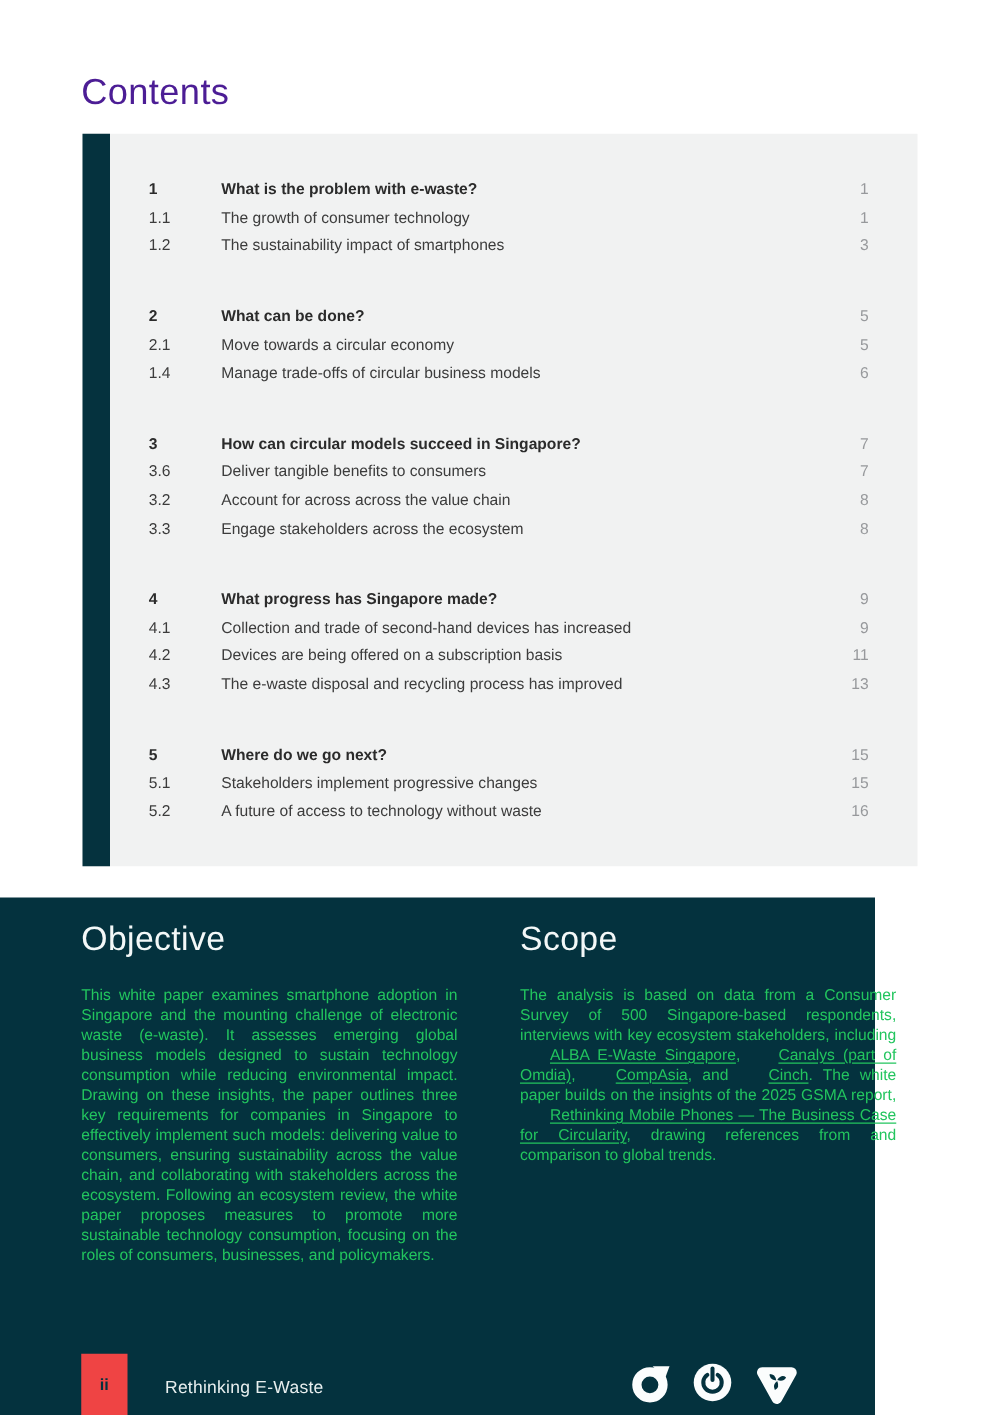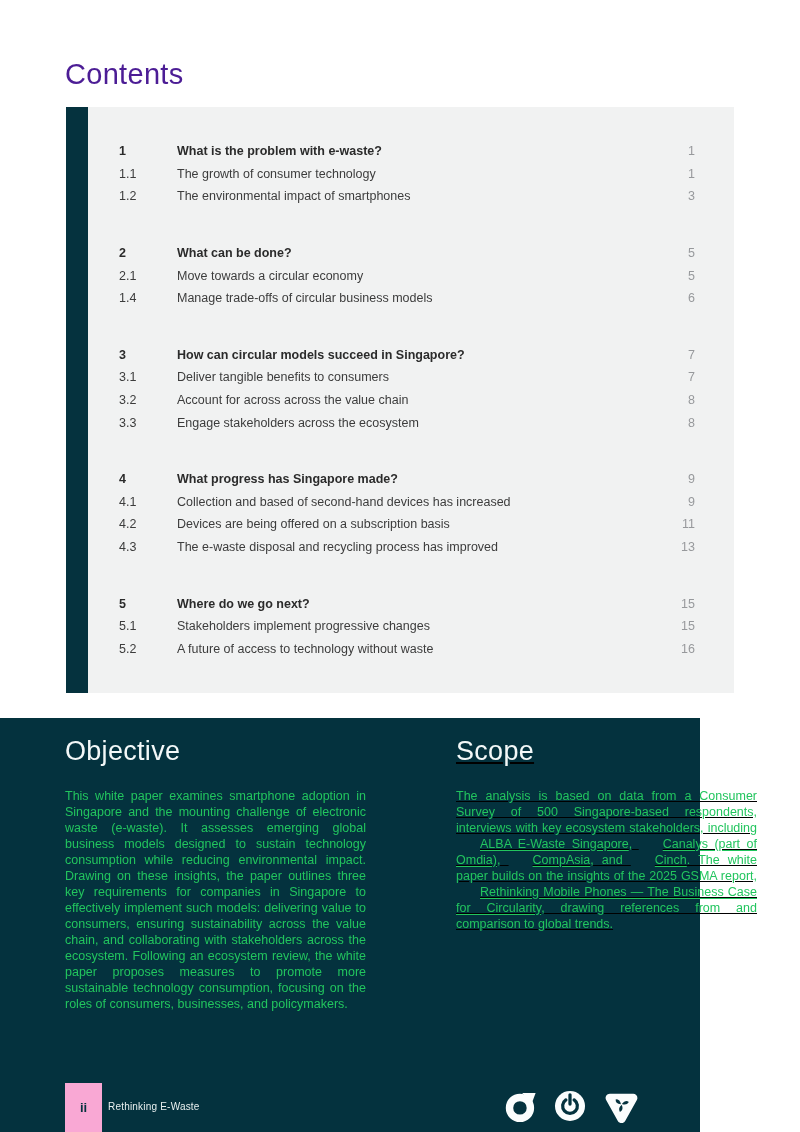--- a/index.html
+++ b/index.html
@@ -38,42 +38,42 @@
   .toc-row .toc-title { flex:1 1 auto; }
   .toc-row .toc-page { flex:0 0 auto; text-align:right; color:#97999c; }
   .toc-row.bold .toc-num, .toc-row.bold .toc-title { font-weight:700; color:#2b2b2b; }
   
   .dark-section {
     position:absolute; left:0; top:718px; width:700px; height:414px;
     background:#04323e;
   }
   .col { position:absolute; width:301px; }
   .col-objective { left:65px; top:18px; }
-  .col-scope { left:456px; top:18px;text-decoration:underline; }
+  .col-scope { left:416px; top:18px; }
   .col h2 {
     font-size:27px; font-weight:500; color:#f3f8f8; letter-spacing:.3px;
     margin-bottom:21px;
   }
   .col .body-text {
     font-size:12.5px; line-height:16px; color:#22c55e;
     text-align:justify;
   }
   .body-text .u {
     text-decoration:underline; text-underline-offset:2px;
     text-decoration-thickness:1px; cursor:pointer;margin-left:24px;
   }
   
   .folio-box {
     position:absolute; left:65px; top:365px; width:37px; height:49px;
-    background:#f9a8d4; display:flex; align-items:center; justify-content:center;
+    background:#ef4444; display:flex; align-items:center; justify-content:center;
     font-size:13px; font-weight:700; color:#05323e;
   }
   .footer-doc-title {
-    position:absolute; left:108px; top:383px;
-    font-size:10px; color:#e8efef; letter-spacing:.2px;
+    position:absolute; left:132px; top:383px;
+    font-size:14px; color:#e8efef; letter-spacing:.2px;
   }
   .footer-logos {
     position:absolute; right:60px; top:370px;
     display:flex; align-items:center; gap:16px;
   }
   .footer-logos svg { display:block; }
 </style>
 </head>
 <body>
 
@@ -88,21 +88,21 @@
           <span class="toc-title">What is the problem with e-waste?</span>
           <span class="toc-page">1</span>
         </div>
         <div class="toc-row">
           <span class="toc-num">1.1</span>
           <span class="toc-title">The growth of consumer technology</span>
           <span class="toc-page">1</span>
         </div>
         <div class="toc-row">
           <span class="toc-num">1.2</span>
-          <span class="toc-title">The environmental impact of smartphones</span>
+          <span class="toc-title">The sustainability impact of smartphones</span>
           <span class="toc-page">3</span>
         </div>
       </div>
       <div class="toc-group">
         <div class="toc-row bold">
           <span class="toc-num">2</span>
           <span class="toc-title">What can be done?</span>
           <span class="toc-page">5</span>
         </div>
         <div class="toc-row">
@@ -116,21 +116,21 @@
           <span class="toc-page">6</span>
         </div>
       </div>
       <div class="toc-group">
         <div class="toc-row bold">
           <span class="toc-num">3</span>
           <span class="toc-title">How can circular models succeed in Singapore?</span>
           <span class="toc-page">7</span>
         </div>
         <div class="toc-row">
-          <span class="toc-num">3.1</span>
+          <span class="toc-num">3.6</span>
           <span class="toc-title">Deliver tangible benefits to consumers</span>
           <span class="toc-page">7</span>
         </div>
         <div class="toc-row">
           <span class="toc-num">3.2</span>
           <span class="toc-title">Account for across across the value chain</span>
           <span class="toc-page">8</span>
         </div>
         <div class="toc-row">
           <span class="toc-num">3.3</span>
@@ -139,21 +139,21 @@
         </div>
       </div>
       <div class="toc-group">
         <div class="toc-row bold">
           <span class="toc-num">4</span>
           <span class="toc-title">What progress has Singapore made?</span>
           <span class="toc-page">9</span>
         </div>
         <div class="toc-row">
           <span class="toc-num">4.1</span>
-          <span class="toc-title">Collection and based of second-hand devices has increased</span>
+          <span class="toc-title">Collection and trade of second-hand devices has increased</span>
           <span class="toc-page">9</span>
         </div>
         <div class="toc-row">
           <span class="toc-num">4.2</span>
           <span class="toc-title">Devices are being offered on a subscription basis</span>
           <span class="toc-page">11</span>
         </div>
         <div class="toc-row">
           <span class="toc-num">4.3</span>
           <span class="toc-title">The e-waste disposal and recycling process has improved</span>

